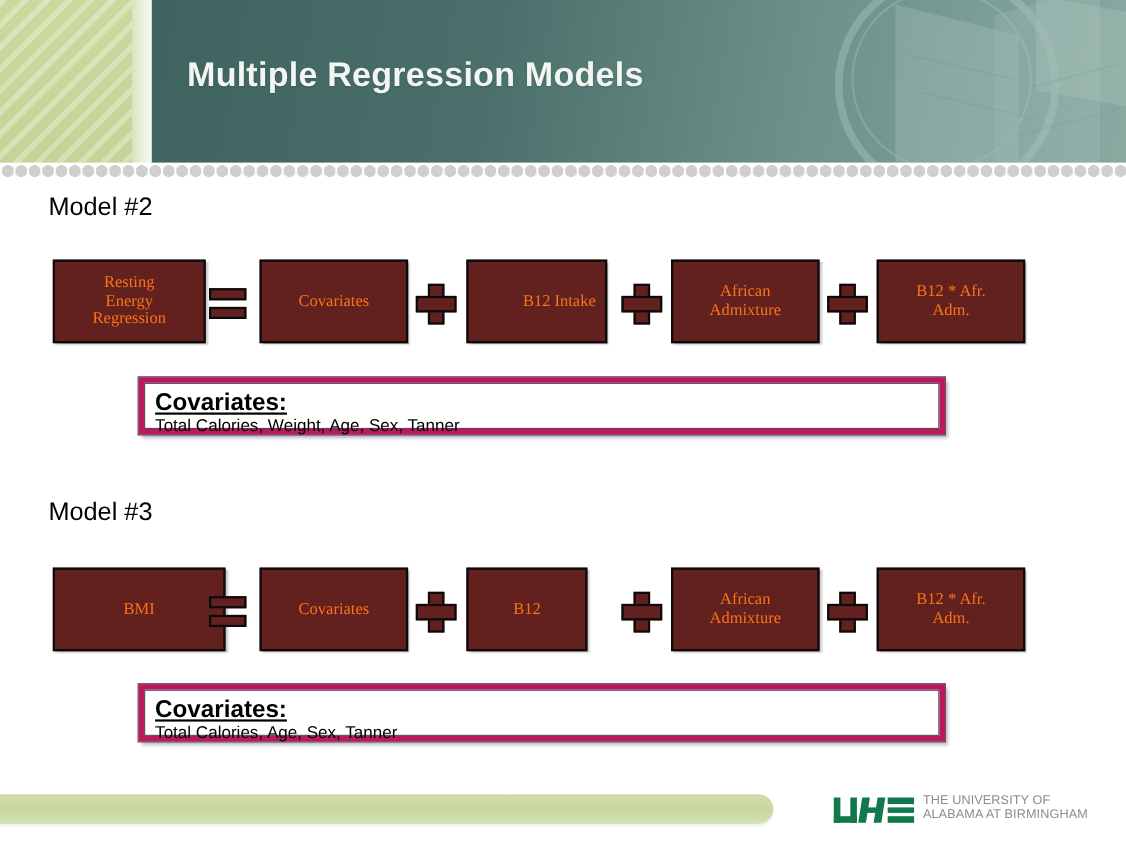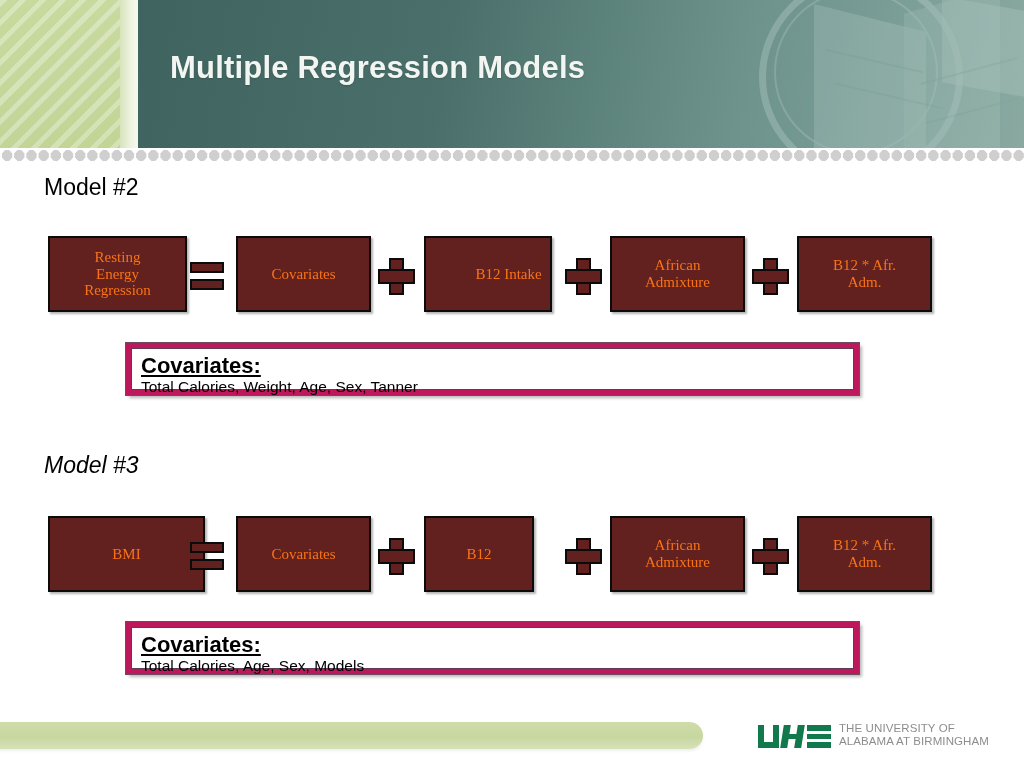--- a/index.html
+++ b/index.html
@@ -103,21 +103,21 @@
   }
 
   
   .model-label {
     position: absolute;
     font-size: 23px;
     color: #000000;
     white-space: nowrap;
   }
   #model2-label { left: 44px; top: 174px; }
-  #model3-label { left: 44px; top: 452px; font-style: italic; }
+  #model3-label { left: 44px; top: 452px; }
 
   .row {
     position: absolute;
     left: 0;
     height: 80px;
   }
   #row-model2 { top: 236px; }
   #row-model3 { top: 516px; }
 
   .mbox {
@@ -376,21 +376,21 @@
     <span>
       <span>B12 * Afr.</span>
       <span>Adm.</span>
     </span>
   </div>
 </div>
 
 <div class="callout" id="callout-2">
   <div class="callout-inner">
     <div class="callout-title">Covariates:</div>
-    <div class="callout-list">Total Calories, Age, Sex, Models</div>
+    <div class="callout-list">Total Calories, Age, Sex, Tanner</div>
   </div>
 </div>
 
 <div class="footer-bar"></div>
 <div class="footer-logo">
   <div class="uab-mark">
     <i class="uab-u-l"></i>
       <i class="uab-u-r"></i>
       <i class="uab-u-b"></i>
     <i class="uab-a-l"></i>

